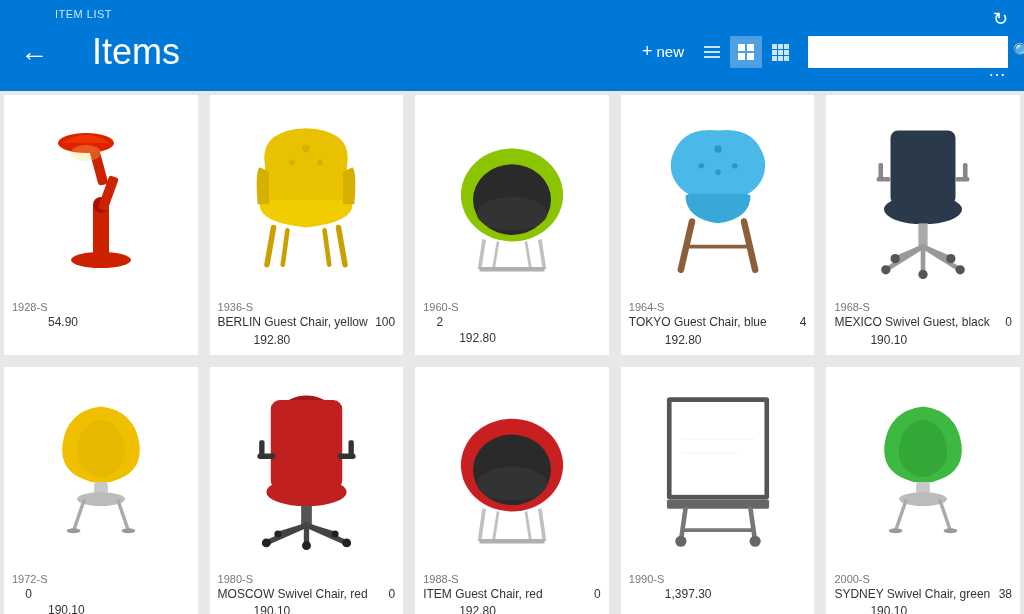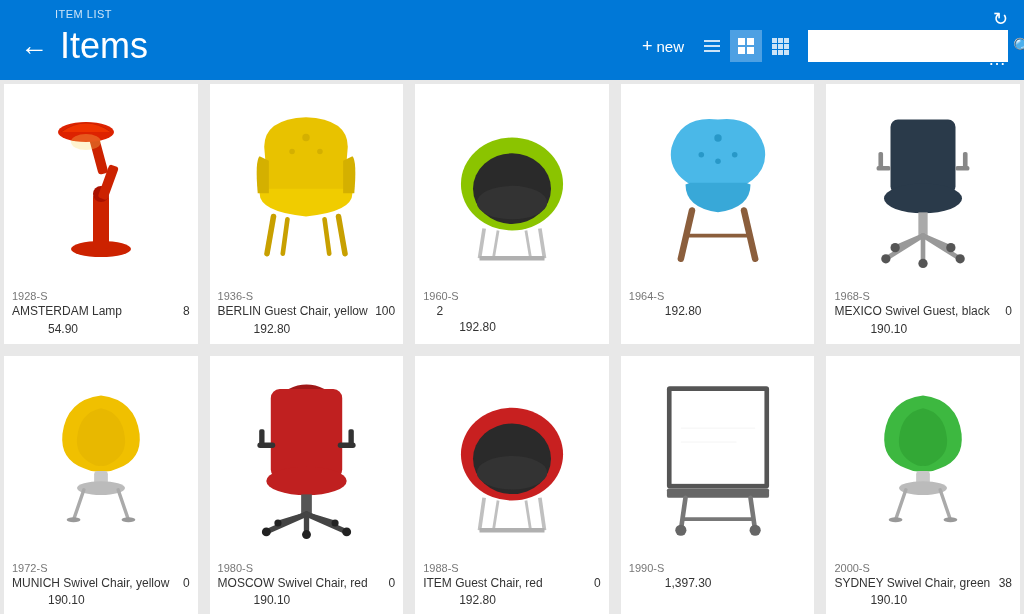--- a/index.html
+++ b/index.html
@@ -1,21 +1,21 @@
 <!DOCTYPE html>
 <html><head>
   <meta charset="utf-8">
   <style>
     * { margin: 0; padding: 0; box-sizing: border-box; }
     body { font-family: 'Segoe UI', Arial, sans-serif; background: #f0f0f0; width: 1024px; height: 614px; overflow: hidden; }
 
     
     .header {
       background: #0078d7;
-      height: 80px;
+      height: 91px;
       display: flex;
       align-items: center;
       padding: 0 16px;
       position: relative;
     }
     .header-top-label {
       position: absolute;
       top: 8px;
       left: 55px;
       color: rgba(255,255,255,0.8);
@@ -36,20 +36,21 @@
       justify-content: center;
       width: 36px;
       height: 36px;
     }
     .page-title {
       color: white;
       font-size: 36px;
       font-weight: 200;
       margin-top: 12px;
       flex: 1;
+      margin-left: 32px;
     }
     .header-actions {
       display: flex;
       align-items: center;
       gap: 12px;
       margin-top: 12px;
     }
     .new-btn {
       color: white;
       background: none;
@@ -255,24 +256,20 @@
         <rect x="65" y="30" width="10" height="40" fill="#cc2200" rx="3" transform="rotate(-15,70,60)"></rect>
 
         <ellipse cx="55" cy="28" rx="28" ry="10" fill="#dd2200"></ellipse>
         <path d="M30,28 Q55,10 80,28" fill="#ee3300" stroke="#cc2200" stroke-width="1"></path>
 
         <ellipse cx="55" cy="38" rx="15" ry="8" fill="rgba(255,220,100,0.3)"></ellipse>
       </svg>
     </div>
     <div class="item-info">
       <div class="item-sku">1928-S</div>
-      <div class="item-name-row">
-        <span class="item-name">AMSTERDAM Lamp</span>
-        <span class="item-qty">8</span>
-      </div>
       <div class="item-price">54.90</div>
     </div>
   </div>
     <div class="item-card">
     <div class="item-image-container">
       <svg viewBox="0 0 140 180" width="130" height="170">
 
         <path d="M25,50 Q25,20 70,18 Q115,20 115,50 L110,110 L30,110 Z" fill="#e8c200"></path>
 
         <path d="M20,100 Q20,120 70,125 Q120,120 120,100 L115,95 L25,95 Z" fill="#f0cc00"></path>
@@ -340,20 +337,24 @@
         <line x1="35" y1="145" x2="105" y2="145" stroke="#8B5E3C" stroke-width="4"></line>
 
         <circle cx="70" cy="40" r="4" fill="#2898c8"></circle>
         <circle cx="52" cy="58" r="3" fill="#2898c8"></circle>
         <circle cx="88" cy="58" r="3" fill="#2898c8"></circle>
         <circle cx="70" cy="65" r="3" fill="#2898c8"></circle>
       </svg>
     </div>
     <div class="item-info">
       <div class="item-sku">1964-S</div>
+      <div class="item-name-row">
+        <span class="item-name">TOKYO Guest Chair, blue</span>
+        <span class="item-qty">4</span>
+      </div>
       <div class="item-price">192.80</div>
     </div>
   </div>
     <div class="item-card">
     <div class="item-image-container">
       <svg viewBox="0 0 140 180" width="130" height="175">
 
         <rect x="35" y="20" width="70" height="80" rx="8" fill="#2a3a4a"></rect>
 
         <ellipse cx="70" cy="105" rx="42" ry="16" fill="#2a3a4a"></ellipse>
@@ -401,21 +402,20 @@
 
         <line x1="50" y1="130" x2="38" y2="165" stroke="#aaa" stroke-width="4" stroke-linecap="round"></line>
         <line x1="90" y1="130" x2="102" y2="165" stroke="#aaa" stroke-width="4" stroke-linecap="round"></line>
         <ellipse cx="38" cy="165" rx="8" ry="3" fill="#999"></ellipse>
         <ellipse cx="102" cy="165" rx="8" ry="3" fill="#999"></ellipse>
       </svg>
     </div>
     <div class="item-info">
       <div class="item-sku">1972-S</div>
       <div class="item-name-row">
-        <span class="item-name">MUNICH Swivel Chair, yellow</span>
         <span class="item-qty">0</span>
       </div>
       <div class="item-price">190.10</div>
     </div>
   </div>
     <div class="item-card">
     <div class="item-image-container">
       <svg viewBox="0 0 140 180" width="125" height="168">
 
         <rect x="30" y="15" width="80" height="100" rx="10" fill="#c02020"></rect>

